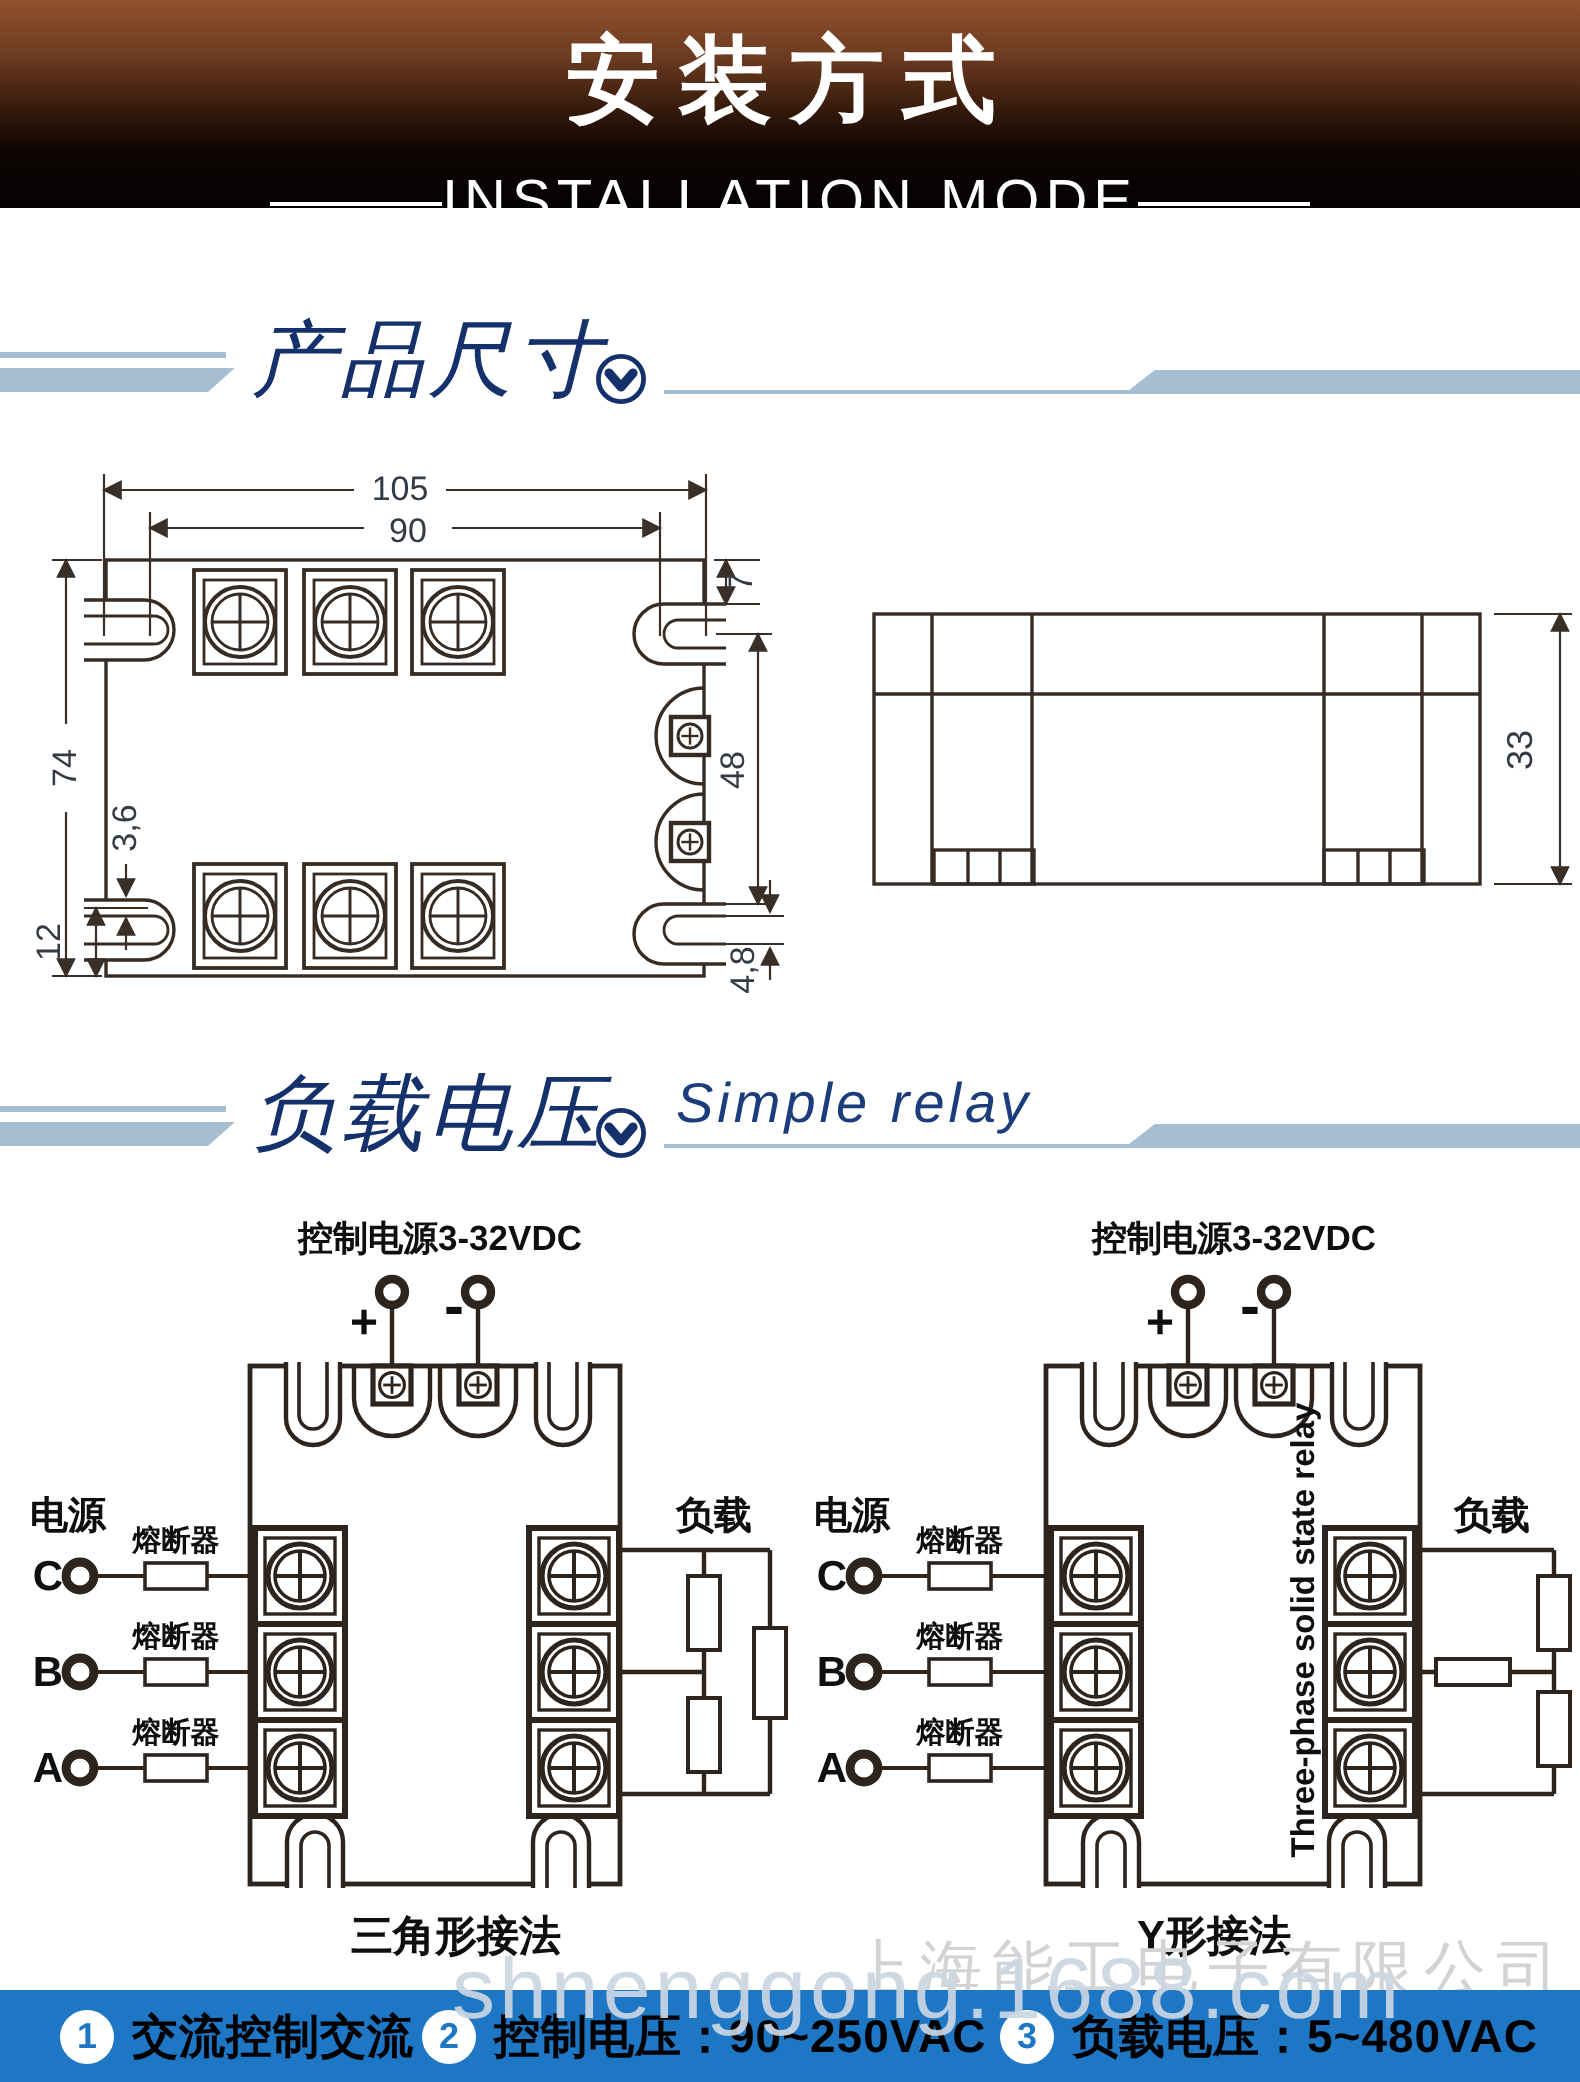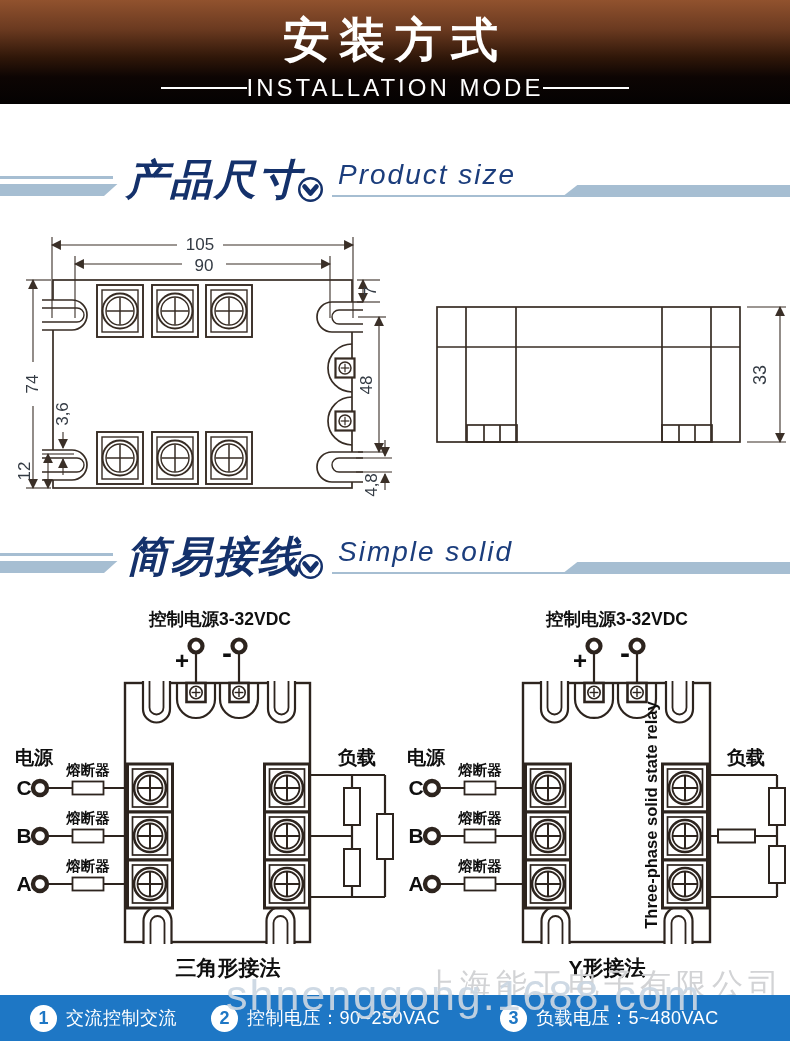--- a/index.html
+++ b/index.html
@@ -3,32 +3,32 @@
 <meta charset="utf-8">
 <style>
   html,body{margin:0;padding:0;background:#fff;}
   .page{position:relative;width:790px;height:1041px;background:#fff;overflow:hidden;
         font-family:"Liberation Sans","DejaVu Sans",sans-serif;}
 
   
   .banner{position:absolute;left:0;top:0;width:790px;height:104px;text-align:center;color:#fff;
           background:linear-gradient(180deg,#91522e 0%,#6b3a20 28%,#301709 55%,#0d0503 74%,#040202 100%);}
   .banner .t{margin:0;padding-top:9px;font-size:47px;font-weight:bold;letter-spacing:9px;}
-  .banner .s{margin-top:2px;display:flex;align-items:center;justify-content:center;
-             font-size:24px;letter-spacing:3px;}
+  .banner .s{margin-top:13px;display:flex;align-items:center;justify-content:center;
+             font-size:29px;letter-spacing:3px;}
   .banner .ln{width:86px;height:2px;background:#fff;}
 
   
   .sh{position:absolute;left:0;width:790px;height:64px;}
   .sh .bar{position:absolute;background:#a6bed2;}
   .sh .lt{left:0;top:24px;width:113px;height:3px;}
   .sh .lk{left:0;top:31.5px;width:118px;height:12.5px;clip-path:polygon(0 0,100% 0,calc(100% - 14px) 100%,0 100%);}
   .sh .ul{left:332px;top:42.5px;width:234px;height:2.5px;}
   .sh .rb{left:562px;top:32.5px;width:228px;height:12.5px;clip-path:polygon(16px 0,100% 0,100% 100%,0 100%);}
-  .sh .zh{position:absolute;left:126px;top:0;font-size:42px;font-weight:700;font-style:italic;
+  .sh .zh{position:absolute;left:126px;top:0;font-size:42px;font-weight:400;font-style:italic;
           color:#14316b;letter-spacing:2px;white-space:nowrap;}
   .sh .en{position:absolute;left:338px;top:7px;font-size:28px;font-style:italic;color:#1b3d7c;letter-spacing:2px;white-space:nowrap;}
   .sh .icon{position:absolute;left:297px;top:24px;width:27px;height:27px;}
 
   
   .dims{position:absolute;left:0;top:225px;}
   .wiring{position:absolute;left:0;top:598px;}
   svg text{font-family:"Liberation Sans","DejaVu Sans",sans-serif;}
   .dimtxt{font-size:17px;fill:#343b44;}
   .lbl{fill:#0f0f0f;font-weight:bold;}
@@ -37,21 +37,21 @@
   .wm1{position:absolute;left:424px;top:964px;font-size:31px;letter-spacing:5px;color:#d2d3d5;
        white-space:nowrap;z-index:3;}
   .wm2{position:absolute;left:226px;top:971px;font-size:43px;letter-spacing:2px;
        color:rgba(202,214,226,0.92);white-space:nowrap;z-index:40;}
 
   
   .footer{position:absolute;left:0;top:995px;width:790px;height:46px;background:#1e77c5;z-index:20;}
   .fitem{position:absolute;top:0;height:46px;display:flex;align-items:center;gap:9px;}
   .fnum{width:27px;height:27px;border-radius:50%;background:#fff;color:#1e77c5;font-weight:bold;
         font-size:18px;display:flex;align-items:center;justify-content:center;flex:0 0 27px;}
-  .ftext{color:#ffffff;font-weight:normal;font-size:18px;letter-spacing:0.5px;white-space:nowrap;}
+  .ftext{color:#000000;font-weight:bold;font-size:23px;letter-spacing:0.5px;white-space:nowrap;}
 </style>
 </head>
 <body>
 
 <div class="page">
 
   <div class="banner">
     <h1 class="t">安装方式</h1>
     <div class="s">
       <span class="ln"></span>
@@ -61,21 +61,20 @@
   </div>
 
   <div class="sh" style="top:152px">
     <div class="bar lt"></div>
     <div class="bar lk"></div>
     <div class="zh">产品尺寸</div>
     <svg class="icon" viewBox="0 0 27 27">
       <circle cx="13.5" cy="13.5" r="11.3" fill="none" stroke="#14316b" stroke-width="2.4"></circle>
       <path d="M7.5,10.5 L13.5,17.5 L19.5,10.5" fill="none" stroke="#14316b" stroke-width="4.6" stroke-linecap="round" stroke-linejoin="round"></path>
     </svg>
-    <div class="en">Product size</div>
     <div class="bar ul"></div>
     <div class="bar rb"></div>
   </div>
 
   <svg class="dims" width="790" height="290" viewBox="0 0 790 290">
     <defs>
       <marker id="arr" viewBox="0 0 10 10" refX="9" refY="5" markerWidth="9" markerHeight="9" orient="auto-start-reverse">
         <path d="M0,0 L10,5 L0,10 z" fill="#3a2f27"></path>
       </marker>
       <g id="tvscrew" stroke="#372c24" fill="none">
@@ -180,26 +179,26 @@
       <line x1="747" y1="82" x2="786" y2="82"></line>
         <line x1="747" y1="217" x2="786" y2="217"></line>
       <line x1="780" y1="82" x2="780" y2="217" marker-start="url(#arr)" marker-end="url(#arr)"></line>
     </g>
     <text class="dimtxt" transform="translate(766,150) rotate(-90)" text-anchor="middle" style="font-size:18px">33</text>
   </svg>
 
   <div class="sh" style="top:529px">
     <div class="bar lt"></div>
     <div class="bar lk"></div>
-    <div class="zh">简易接线</div>
+    <div class="zh">负载电压</div>
     <svg class="icon" viewBox="0 0 27 27">
       <circle cx="13.5" cy="13.5" r="11.3" fill="none" stroke="#14316b" stroke-width="2.4"></circle>
       <path d="M7.5,10.5 L13.5,17.5 L19.5,10.5" fill="none" stroke="#14316b" stroke-width="4.6" stroke-linecap="round" stroke-linejoin="round"></path>
     </svg>
-    <div class="en">Simple solid</div>
+    <div class="en">Simple relay</div>
     <div class="bar ul"></div>
     <div class="bar rb"></div>
   </div>
 
   <div class="wm1">上海能工电子有限公司</div>
 
   <svg class="wiring" width="790" height="385" viewBox="0 0 790 385">
     <defs>
       <g id="wscrew" stroke="#2d241e" fill="none">
         <circle r="16" stroke-width="2.6"></circle>

